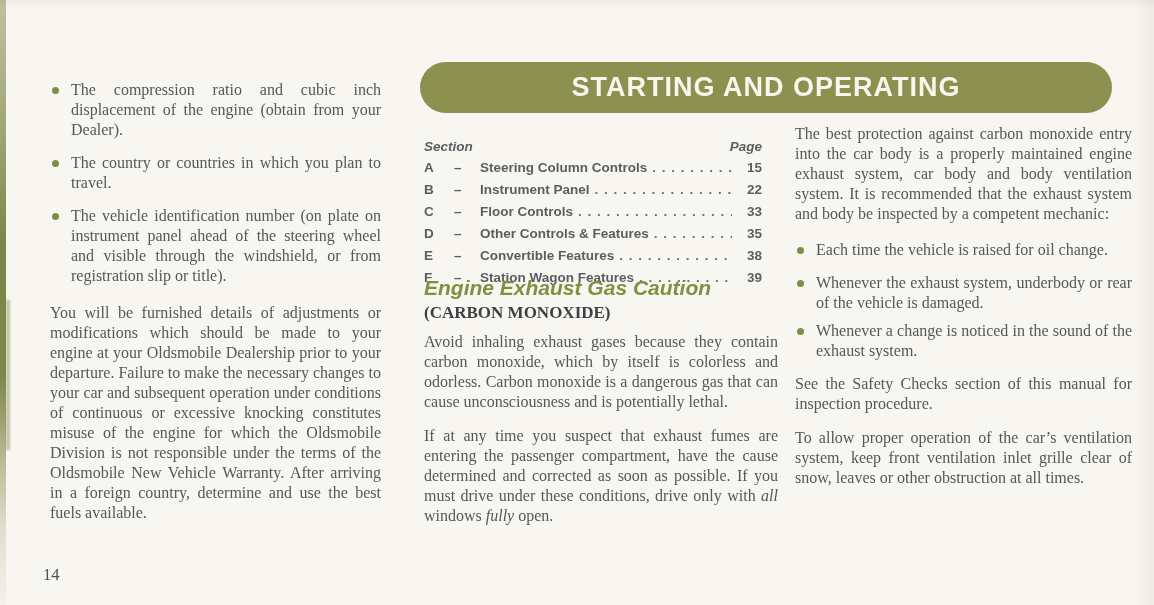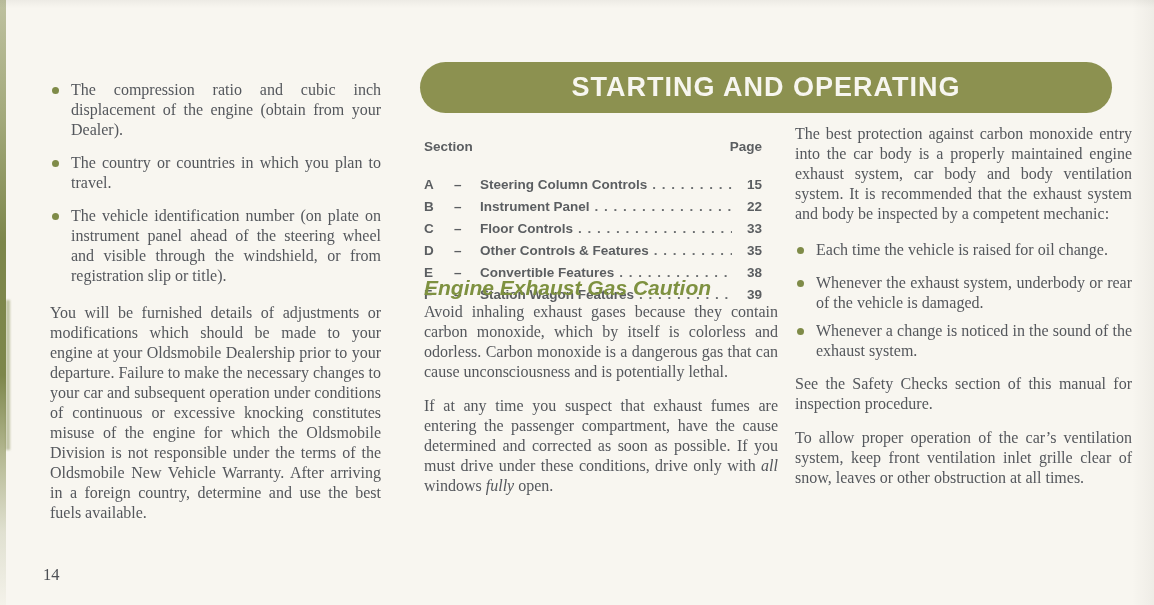--- a/index.html
+++ b/index.html
@@ -70,28 +70,28 @@
   }
 
   
   .toc {
     position: absolute; left: 424px; top: 136px; width: 338px;
     font-family: "Liberation Sans", sans-serif;
     font-weight: bold;
     font-size: 13.5px;
     color: #5b5e61;
   }
-  .toc-header { display: flex; justify-content: space-between; height: 21px; line-height: 21px; }
+  .toc-header { display: flex; justify-content: space-between; height: 21px; line-height: 21px; font-style: italic; }
   .toc-row { display: flex; align-items: baseline; height: 22px; line-height: 22px; }
   .toc-letter { width: 30px; flex: 0 0 30px; }
   .toc-dash   { width: 26px; flex: 0 0 26px; }
   .toc-title  { white-space: nowrap; padding-right: 5px; }
   .toc-leader { flex: 1; overflow: hidden; white-space: nowrap; color: #6b6e70; letter-spacing: 1px; }
   .toc-leader::after { content: ". . . . . . . . . . . . . . . . . . . . . . . ."; }
-  .toc-page   { flex: 0 0 30px; text-align: right; margin-top: 17px; }
+  .toc-page   { flex: 0 0 30px; text-align: right; }
 
   
   .section-heading {
     font-family: "Liberation Sans", sans-serif;
     font-weight: bold; font-style: italic;
     font-size: 21px; line-height: 24px;
     color: #7e9140;
     text-align: left;
     margin-bottom: 2px;
   }
@@ -183,20 +183,21 @@
     <span class="toc-letter">F</span>
     <span class="toc-dash">–</span>
     <span class="toc-title">Station Wagon Features</span>
     <span class="toc-leader"></span>
     <span class="toc-page">39</span>
   </div>
 </div>
 
 <div class="col mid-col">
   <div class="section-heading">Engine Exhaust Gas Caution</div>
+  <div class="section-subheading">(CARBON MONOXIDE)</div>
   <p>Avoid inhaling exhaust gases because they contain carbon monoxide, which by itself is colorless and odorless. Carbon monoxide is a dangerous gas that can cause unconsciousness and is potentially lethal.</p>
   <p><span>If at any time you suspect that exhaust fumes are entering the passenger compartment, have the cause determined and corrected as soon as possible. If you must drive under these conditions, drive only with </span><em>all</em><span> windows </span><em>fully</em><span> open.</span></p>
 </div>
 
 <div class="col right-col">
   <p style="margin-bottom:16px">The best protection against carbon monoxide entry into the car body is a properly maintained engine exhaust system, car body and body ventilation system. It is recommended that the exhaust system and body be inspected by a competent mechanic:</p>
   <div class="bullet-item">
     <span class="bullet-dot"></span>
     <span>Each time the vehicle is raised for oil change.</span>
   </div>

